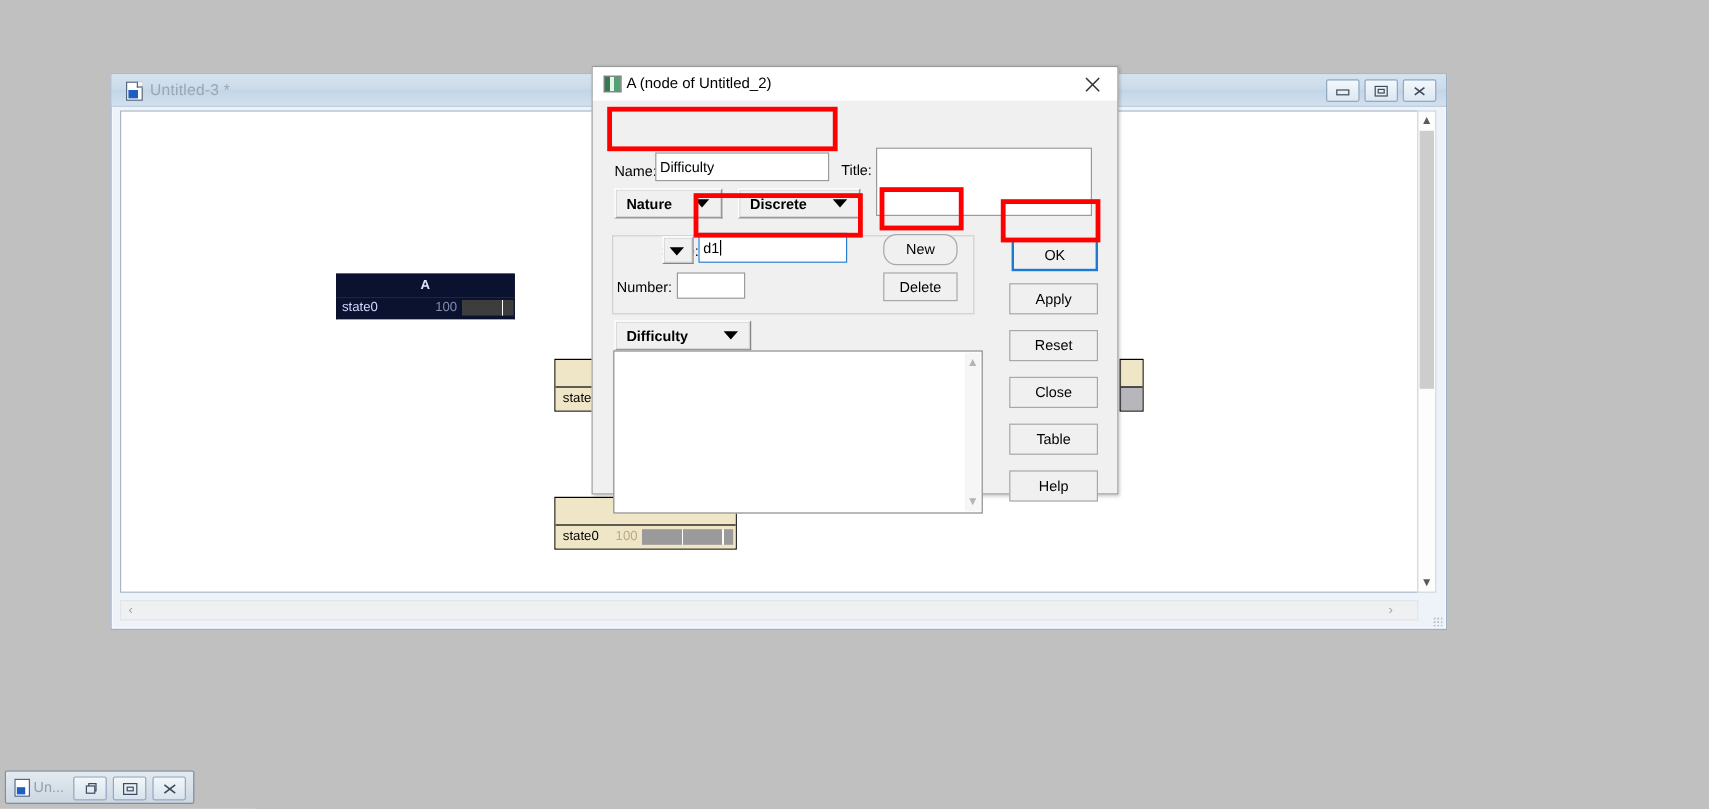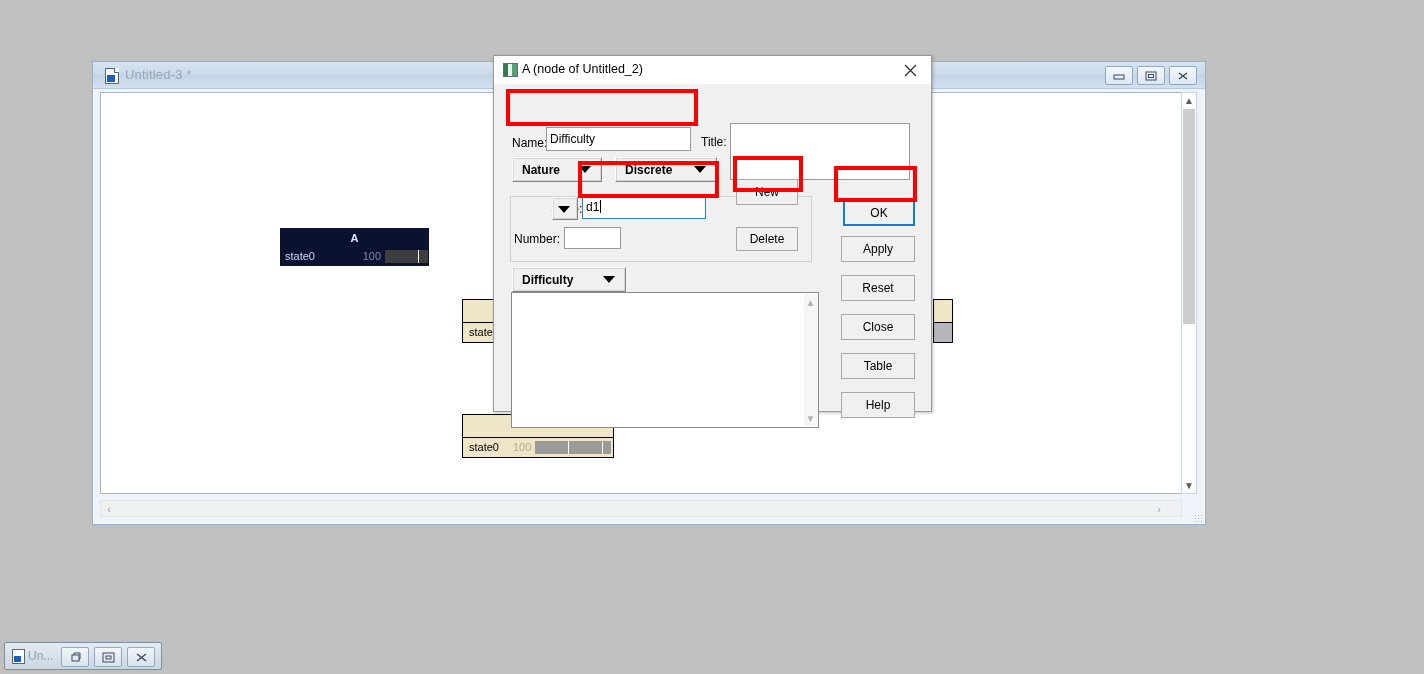--- a/index.html
+++ b/index.html
@@ -166,21 +166,21 @@
   #in-state .caret{display:inline-block;width:1px;height:13px;background:#000;margin-left:1px;vertical-align:-2px;}
   #lbl-number{left:20px;top:148px;}
   #in-number{left:70px;top:143px;width:57px;height:22px;}
 
   .pbtn{
     position:absolute;background:#f0f0f0;
     border:1px solid #a8a8a8;
     display:flex;align-items:center;justify-content:center;
     font-size:12px;color:#000;
   }
-  #btn-new{left:242px;top:95px;width:60px;height:24px;}
+  #btn-new{left:242px;top:111px;width:60px;height:24px;border-radius:11px;}
   #btn-delete{left:242px;top:143px;width:60px;height:22px;}
 
   #btn-ok{left:349px;top:115px;width:68px;height:23px;border:2px solid #1a7bd4;text-align:center;}
   #btn-apply{left:347px;top:152px;width:72px;height:24px;}
   #btn-reset{left:347px;top:191px;width:72px;height:24px;}
   #btn-close2{left:347px;top:230px;width:72px;height:24px;}
   #btn-table{left:347px;top:269px;width:72px;height:24px;}
   #btn-help{left:347px;top:308px;width:72px;height:24px;}
 
   #desc-area{

